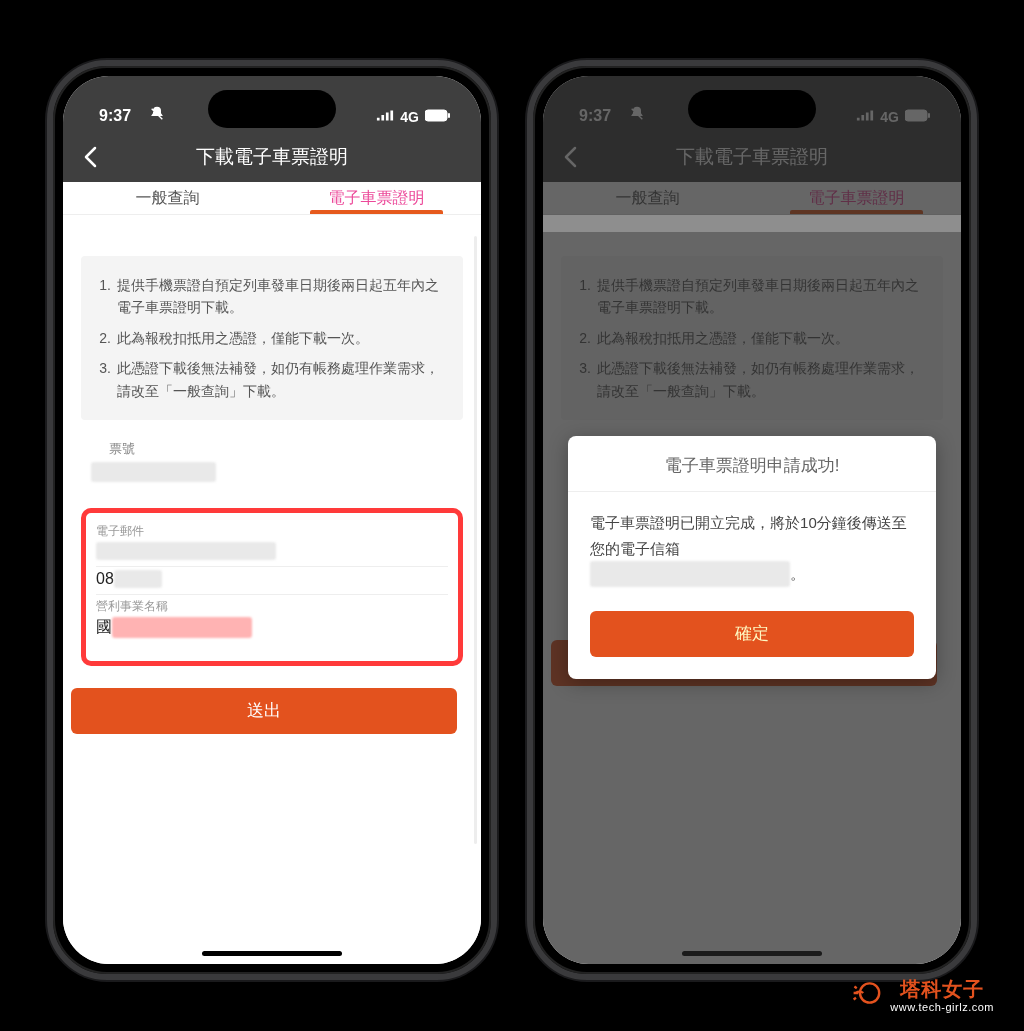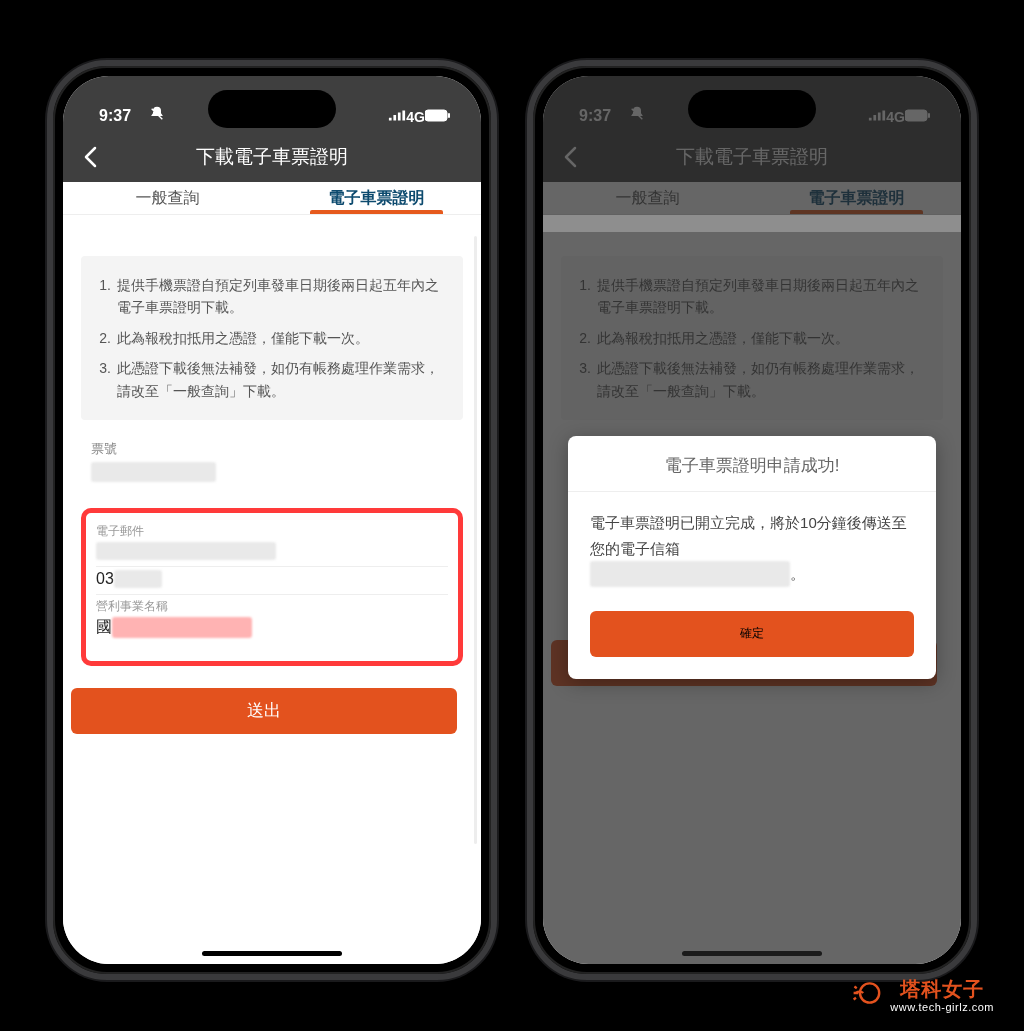--- a/index.html
+++ b/index.html
@@ -28,56 +28,56 @@
 .dynamic-island {
   position:absolute; top:14px; left:50%; transform:translateX(-50%);
   width:128px; height:38px; background:#000; border-radius:20px; z-index:200;
 }
 .status-bar {
   height:56px; background:#3f3f3f; color:#fff;
   display:flex; align-items:flex-end; justify-content:space-between;
   padding:0 30px 6px 36px; font-size:16px; font-weight:600;
 }
 .sb-left { display:flex; align-items:center; gap:18px;}
-.sb-right { display:flex; align-items:center; gap:0;}
+.sb-right { display:flex; align-items:center; gap:6px;}
 .nav-bar {
   height:50px; background:#3f3f3f; color:#fff;
   display:flex; align-items:center; justify-content:center; position:relative;
   font-size:19px; font-weight:500;
 }
 .back-chevron {
   position:absolute; left:12px; top:50%; transform:translateY(-50%);
   width:30px; height:30px; display:flex; align-items:center; justify-content:center;
 }
 .tab-strip {
   height:33px; background:#fff; display:flex; border-bottom:1px solid #eee;
 }
 .tab {
   flex:1; display:flex; align-items:center; justify-content:center;
   font-size:16px; color:#555; position:relative;
 }
-.tab.active { color:#0c4a6e; font-weight:700;}
+.tab.active { color:#ec4899; font-weight:400;}
 .tab.active::after {
   content:""; position:absolute; bottom:0; left:18%; right:18%; height:4px;
   background:#e65a1d; border-radius:2px 2px 0 0;
 }
 .content-area {
   position:absolute; top:156px; bottom:0; left:0; right:0;
   background:#fff; overflow-y:auto; padding:0; 
 }
 .info-box {
   margin:24px 18px 0 18px; background:#f4f4f4; border-radius:4px;
   padding:18px 16px 18px 10px; color:#555; font-size:14px; line-height:1.6;
 }
 .info-row { display:flex; margin-bottom:8px;}
 .info-row:last-child { margin-bottom:0;}
 .info-num { width:26px; text-align:right; padding-right:6px; flex:none;}
 .info-txt { flex:1;}
 .field-area { padding:20px 28px 0 28px;}
-.field-label { font-size:13px; color:#888; margin-bottom:4px;}
+.field-label { font-size:13px; color:#888; margin-bottom:4px;margin-left:18px;}
 .field-value { font-size:17px; color:#222; padding-bottom:10px;}
 .field-value .blurred {
   display:inline-block; background:#e9e9e9; color:transparent; border-radius:3px;
   filter:blur(1px);
 }
 .highlight-frame {
   margin:16px 18px 0 18px;
   border:5px solid #ff3a3a; border-radius:10px;
   padding:10px 10px 14px 10px; position:relative;
 }
@@ -111,23 +111,23 @@
   border-bottom:1px solid #eee; font-weight:500;
 }
 .modal-body {
   padding:18px 22px 8px 22px; font-size:15px; color:#444; line-height:1.7;
 }
 .modal-body .blurred {
   display:inline-block; background:#e9e9e9; color:transparent; border-radius:3px;
   filter:blur(1px);
 }
 .modal-btn {
-  margin:16px 22px 22px 22px; height:46px; background:#e3521e; color:#000000;
+  margin:16px 22px 22px 22px; height:46px; background:#e3521e; color:#fef9c3;
   border-radius:6px; display:flex; align-items:center; justify-content:center;
-  font-size:12px; font-weight:500;
+  font-size:17px; font-weight:500;
 }
 .watermark {
   position:absolute; right:30px; bottom:18px; display:flex; align-items:center; gap:6px;text-align:center;
 }
 .watermark .wm-main { color:#e3521e; font-size:20px; font-weight:700; letter-spacing:1px;}
 .watermark .wm-sub { color:#fff; font-size:11px; letter-spacing:0.5px; margin-top:-2px;}
 .watermark .wm-icon svg path, .watermark .wm-icon svg circle { stroke:#e3521e; stroke-width:3; fill:none;}
 .bell-mute-icon svg path, .signal-icon svg path, .battery-icon svg rect { fill:#fff;}
 .dimmed-screen .status-bar, .dimmed-screen .nav-bar, .dimmed-screen .tab-strip,
 .dimmed-screen .content-area { filter:brightness(0.65);}
@@ -208,21 +208,21 @@
           <div class="field-label">票號</div>
           <div class="field-value"><span class="blurred">XXXXXXXXXXX</span></div>
         </div>
 
         <div class="highlight-frame">
           <div class="hfield">
             <div class="hfield-label">電子郵件</div>
             <div class="hfield-value"><span class="blurred" style="width:180px;">xxxxxxxxxxxxxxxxxx</span></div>
           </div>
           <div class="hfield">
-            <div class="hfield-value"><span>03</span><span class="blurred">xxxxxx</span></div>
+            <div class="hfield-value"><span>08</span><span class="blurred">xxxxxx</span></div>
           </div>
           <div class="hfield">
             <div class="hfield-label">營利事業名稱</div>
             <div class="hfield-value"><span>國</span><span class="blurred-red" style="width:140px;">口口口口口口口</span></div>
           </div>
         </div>
 
         <div class="submit-btn">
           <span>送出</span>
         </div>

